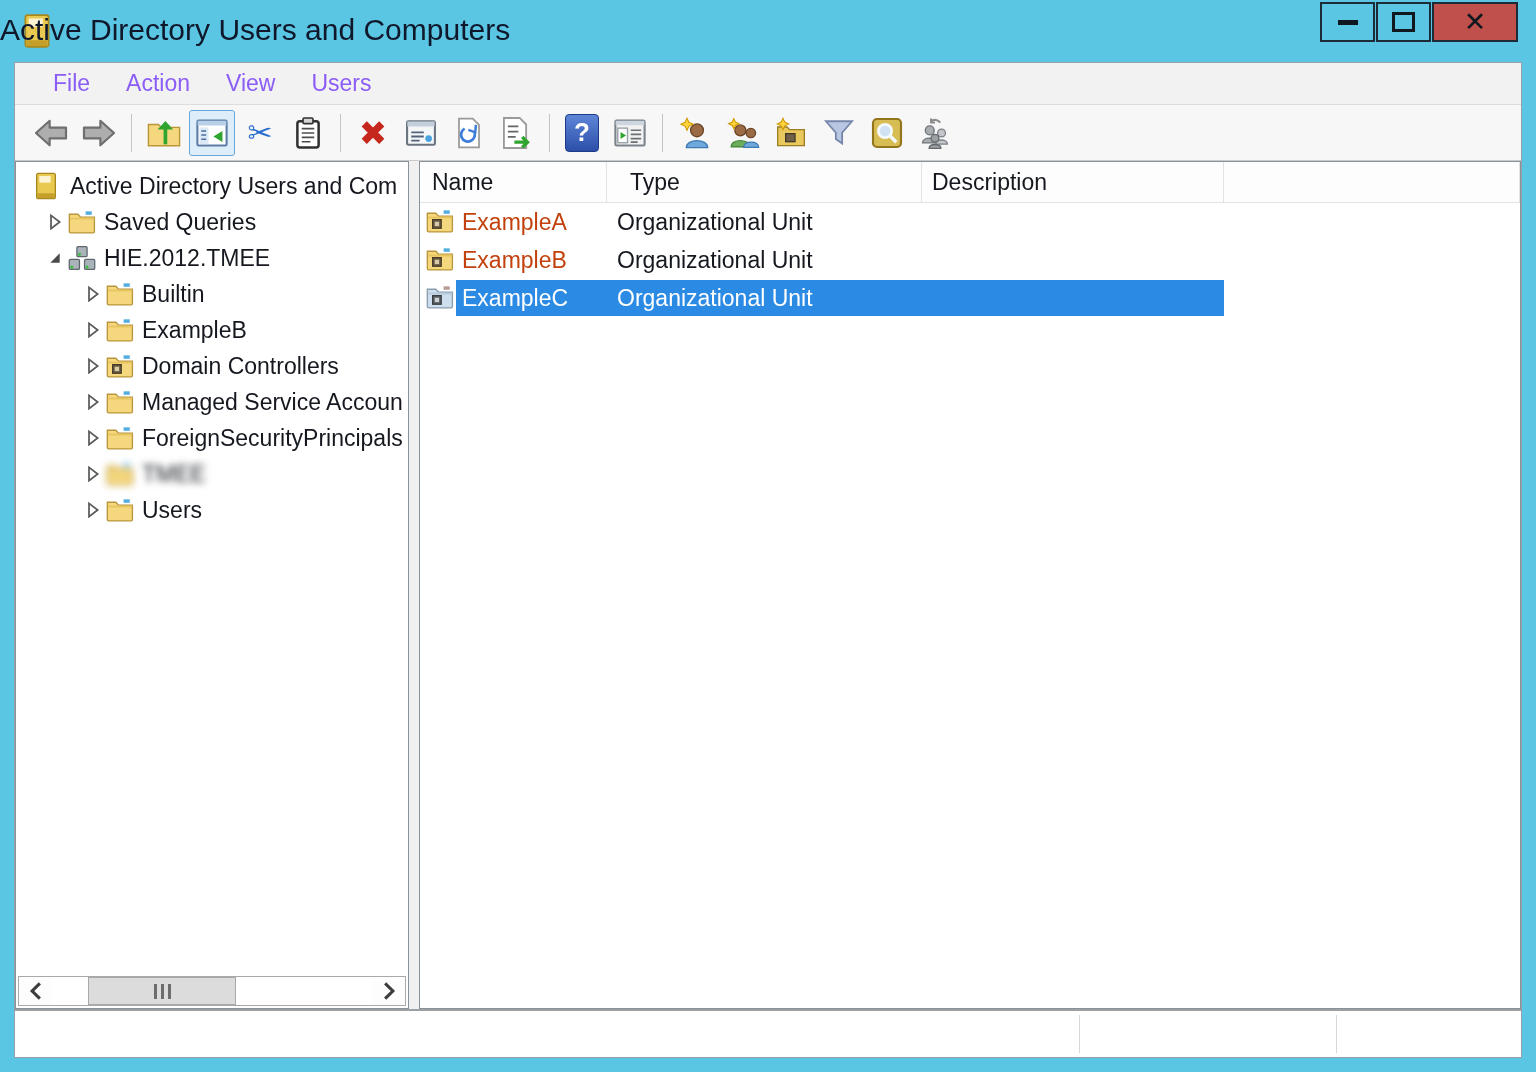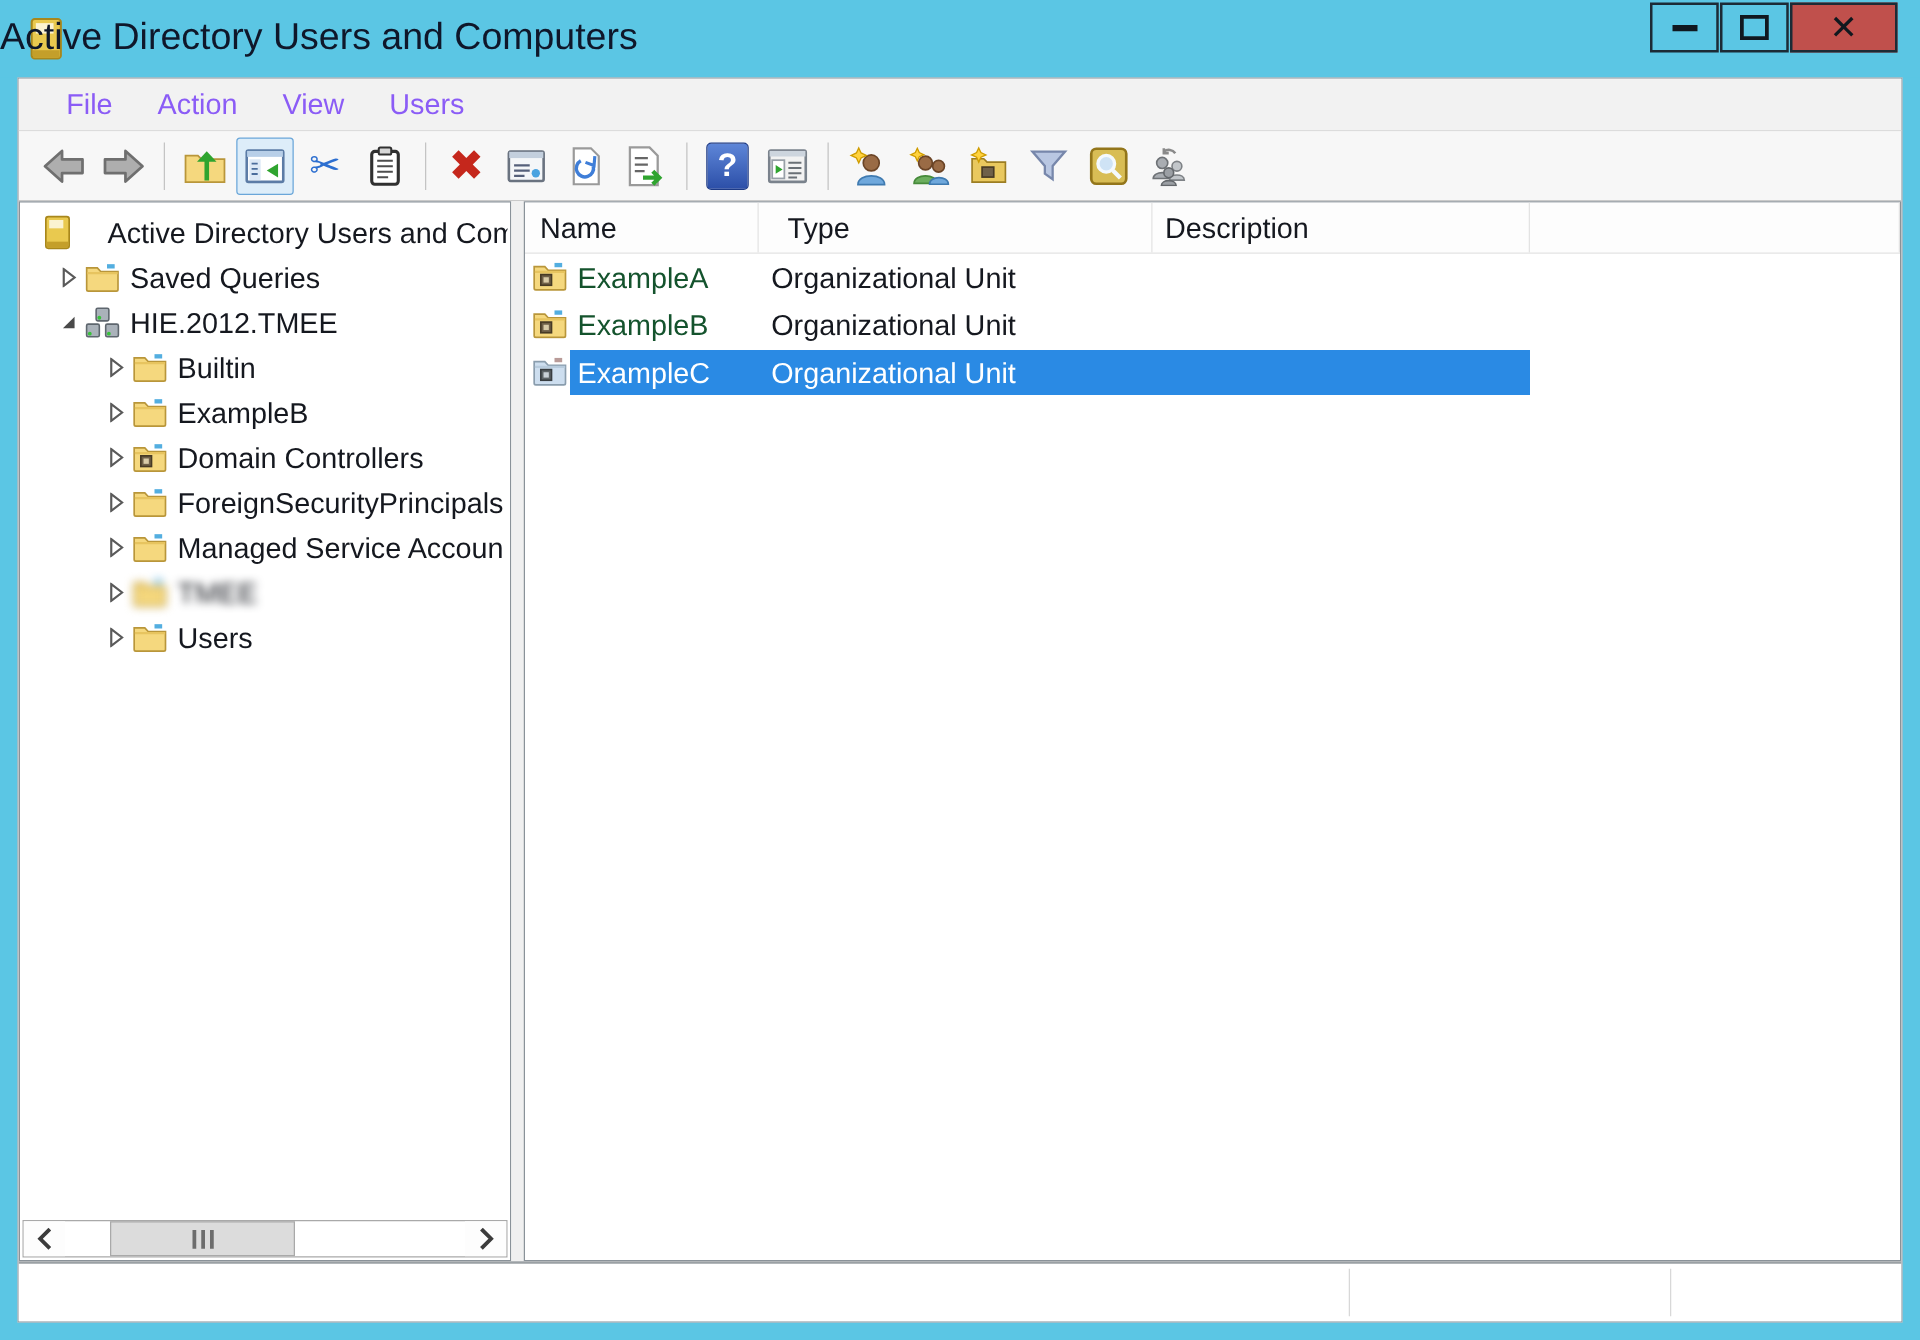--- a/index.html
+++ b/index.html
@@ -45,21 +45,21 @@
   .tw-icon{width:30px;height:26px;margin-right:6px;flex:none;display:flex;align-items:center;}
   .tw-label{font-size:23px;color:#15181f;}
   .blur-wrap{display:flex;align-items:center;filter:blur(3.5px);}
   
   .list-header{display:flex;height:40px;border-bottom:1px solid #e3e3e3;background:#fdfdfd;}
   .lh-cell{box-sizing:border-box;border-right:1px solid #e3e3e3;font-size:23px;color:#15181f;
     display:flex;align-items:center;cursor:pointer;}
   .list-row{height:38px;position:relative;display:flex;align-items:center;cursor:pointer;}
   .lr-hl{position:absolute;left:36px;top:1px;bottom:1px;width:768px;background:#2a8ae4;}
   .lr-icon{position:relative;width:28px;height:26px;margin-left:6px;flex:none;z-index:1;}
-  .lr-name{position:relative;z-index:1;margin-left:8px;width:155px;font-size:23px;color:#14532d;}
+  .lr-name{position:relative;z-index:1;margin-left:8px;width:155px;font-size:23px;color:#c2410c;}
   .lr-type{position:relative;z-index:1;margin-left:0;font-size:23px;color:#15181f;width:300px;}
   .lr-desc{position:relative;z-index:1;font-size:23px;color:#15181f;}
   .list-row.selected .lr-name,.list-row.selected .lr-type{color:#fff;}
   .list-row.selected .lr-icon{filter:grayscale(75%) brightness(1.02) hue-rotate(160deg);}
   
   .hscroll{position:absolute;left:2px;right:2px;bottom:2px;height:30px;background:#fff;
     border:1px solid #a9a9a9;box-sizing:border-box;display:flex;align-items:stretch;}
   .hs-btn{width:33px;display:flex;align-items:center;justify-content:center;background:#fdfdfd;cursor:pointer;}
   .hs-track{flex:1;position:relative;}
   .hs-thumb{position:absolute;left:36px;top:0;bottom:0;width:148px;background:#dcdcdc;
@@ -265,21 +265,21 @@
               <path d="M8.5 23.8 c0 -4 9 -4 9 0 Z" fill="#9b9fa4" stroke="#64686c"></path>
             </svg>
           </span>
         </div>
       </div>
 
     <div class="main">
       <div class="tree-pane">
         <div class="tree">
             <div class="tree-row" style="padding-left: 16px;">
-              <span class="" style="display: flex; align-items: center; gap: 16px;">
+              <span class="" style="display: flex; align-items: center;">
                 <span class="tw-icon">
                   <svg viewBox="0 0 18 21" width="24" height="28">
                     <rect x="2" y="1" width="14" height="19" rx="1.5" fill="#e9c94f" stroke="#a8871c"></rect>
                     <rect x="4" y="3" width="8.5" height="5" fill="#fbf3d1"></rect>
                     <rect x="2.6" y="16" width="12.8" height="3.6" fill="#c49f2a"></rect>
                   </svg>
                 </span>
                 <span class="tw-label">Active Directory Users and Com</span>
               </span>
             </div>
@@ -380,38 +380,38 @@
                 </svg>
               </span>
               <span class="" style="display: flex; align-items: center;">
                 <span class="tw-icon">
                   <svg viewBox="0 0 21 18" width="28" height="24">
                     <rect x="13.2" y="1" width="4.6" height="2.6" fill="#53aee0"></rect>
                     <path d="M1 3.2 h6.4 l2 2.2 h10.4 v10.8 a1 1 0 0 1 -1 1 H2 a1 1 0 0 1 -1 -1 Z" fill="#f5d87e" stroke="#b9963a"></path>
                     <path d="M1.4 6.4 h18.2" stroke="#e7c45f" stroke-width="1.4"></path>
                   </svg>
                 </span>
+                <span class="tw-label">Managed Service Accoun</span>
+              </span>
+            </div>
+            <div class="tree-row" style="padding-left: 62px;">
+              <span class="tw-exp">
+                <svg width="14" height="16" viewBox="0 0 10 12">
+                  <path d="M2 1 L8.5 6 L2 11 Z" fill="#fff" stroke="#5a5a5a" stroke-width="1.3"></path>
+                </svg>
+              </span>
+              <span class="" style="display: flex; align-items: center;">
+                <span class="tw-icon">
+                  <svg viewBox="0 0 21 18" width="28" height="24">
+                    <rect x="13.2" y="1" width="4.6" height="2.6" fill="#53aee0"></rect>
+                    <path d="M1 3.2 h6.4 l2 2.2 h10.4 v10.8 a1 1 0 0 1 -1 1 H2 a1 1 0 0 1 -1 -1 Z" fill="#f5d87e" stroke="#b9963a"></path>
+                    <path d="M1.4 6.4 h18.2" stroke="#e7c45f" stroke-width="1.4"></path>
+                  </svg>
+                </span>
                 <span class="tw-label">ForeignSecurityPrincipals</span>
-              </span>
-            </div>
-            <div class="tree-row" style="padding-left: 62px;">
-              <span class="tw-exp">
-                <svg width="14" height="16" viewBox="0 0 10 12">
-                  <path d="M2 1 L8.5 6 L2 11 Z" fill="#fff" stroke="#5a5a5a" stroke-width="1.3"></path>
-                </svg>
-              </span>
-              <span class="" style="display: flex; align-items: center;">
-                <span class="tw-icon">
-                  <svg viewBox="0 0 21 18" width="28" height="24">
-                    <rect x="13.2" y="1" width="4.6" height="2.6" fill="#53aee0"></rect>
-                    <path d="M1 3.2 h6.4 l2 2.2 h10.4 v10.8 a1 1 0 0 1 -1 1 H2 a1 1 0 0 1 -1 -1 Z" fill="#f5d87e" stroke="#b9963a"></path>
-                    <path d="M1.4 6.4 h18.2" stroke="#e7c45f" stroke-width="1.4"></path>
-                  </svg>
-                </span>
-                <span class="tw-label">Managed Service Accoun</span>
               </span>
             </div>
             <div class="tree-row" style="padding-left: 62px;">
               <span class="tw-exp">
                 <svg width="14" height="16" viewBox="0 0 10 12">
                   <path d="M2 1 L8.5 6 L2 11 Z" fill="#fff" stroke="#5a5a5a" stroke-width="1.3"></path>
                 </svg>
               </span>
               <span class="blur-wrap" style="display: flex; align-items: center;">
                 <span class="tw-icon">

